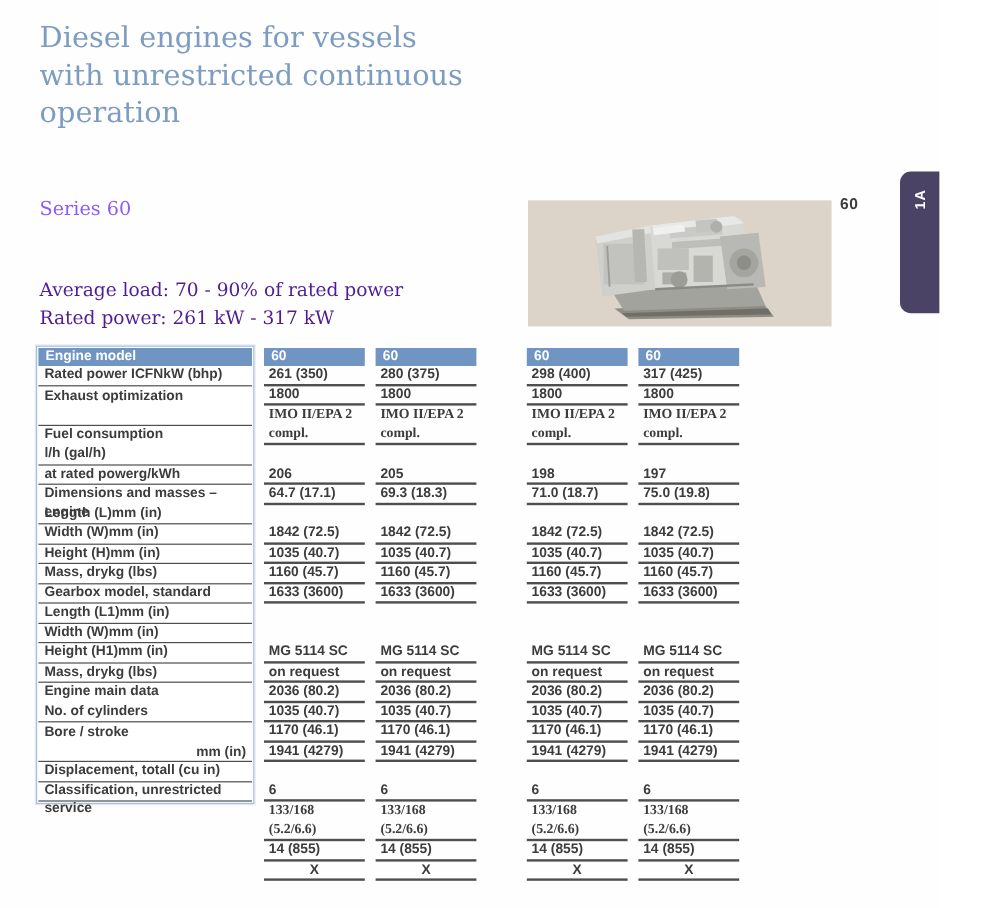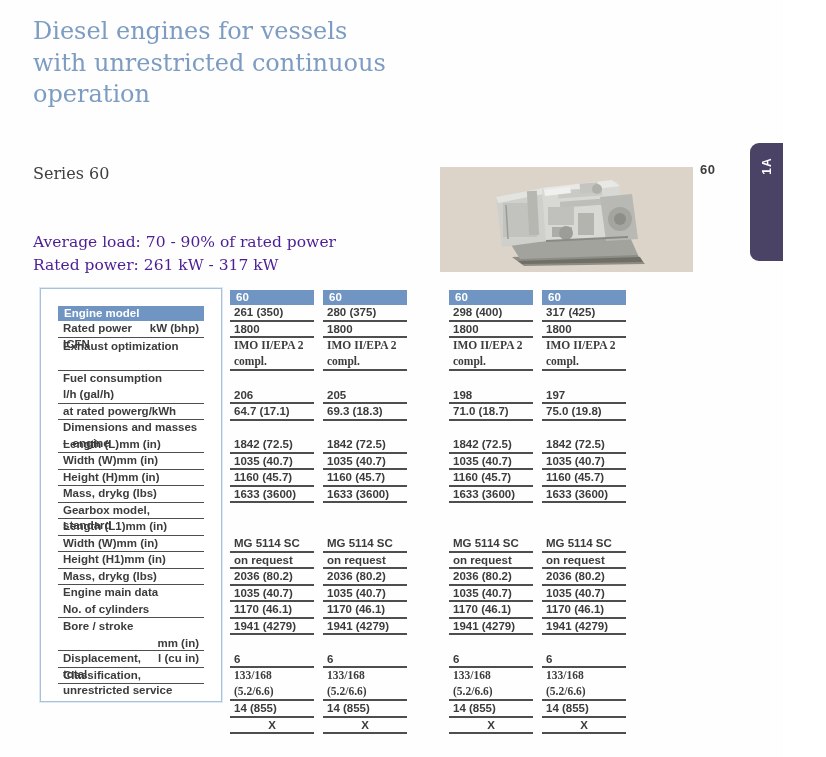--- a/index.html
+++ b/index.html
@@ -7,21 +7,21 @@
     position:relative;width:783px;height:757px;background:#fefefe;
     font-family:"Liberation Sans",sans-serif;color:#3c3c3c;overflow:hidden;
   }
   .title{
     position:absolute;left:33px;top:16px;width:400px;
     font-family:"DejaVu Serif",serif;font-weight:400;
     font-size:24px;line-height:31.5px;color:#7d9cc2;white-space:pre-line;
   }
   .series{
     position:absolute;left:33px;top:164px;
-    font-family:"DejaVu Serif",serif;font-size:16px;color:#404040;
+    font-family:"DejaVu Serif",serif;font-size:16px;color:#8b5cf6;
   }
   .loadlines{
     position:absolute;left:33px;top:231px;
     font-family:"DejaVu Serif",serif;font-size:15.5px;line-height:22.5px;color:#4c1d95;
   }
   .photo{
     position:absolute;left:440px;top:167px;width:253px;height:105px;
     background:#dcd4c9;
   }
   .photo svg{display:block;}
@@ -38,22 +38,22 @@
     transform:translateX(-50%) rotate(-90deg);
     color:#ffffff;font-weight:bold;font-size:12px;letter-spacing:1px;
   }
   
   .spec{
     position:absolute;left:30px;top:288px;display:flex;align-items:flex-start;
     font-size:11.5px;font-weight:bold;color:#3c3c3c;
   }
   .col{display:flex;flex-direction:column;}
   .label-col{
-    width:182px;border:1px solid #a6c1dc;padding:17px;box-sizing:border-box;
-    background:#ffffff;box-shadow:0 0 0 1px #dde9f4;margin-left:10px;
+    width:182px;border:1px solid #a6c1dc;padding:1px;box-sizing:border-box;
+    background:#ffffff;box-shadow:0 0 0 1px #dde9f4;
   }
   .vcol{width:84px;padding-top:2px;}
   .vcol.m1{margin-left:8px;}
   .vcol.m2{margin-left:9px;}
   .vcol.m3{margin-left:42px;}
   .vcol.m4{margin-left:9px;}
   .cell{box-sizing:border-box;}
   .hdr-cell{
     height:15px;line-height:15px;background:#7095c2;color:#ffffff;
     padding-left:6px;overflow:hidden;

